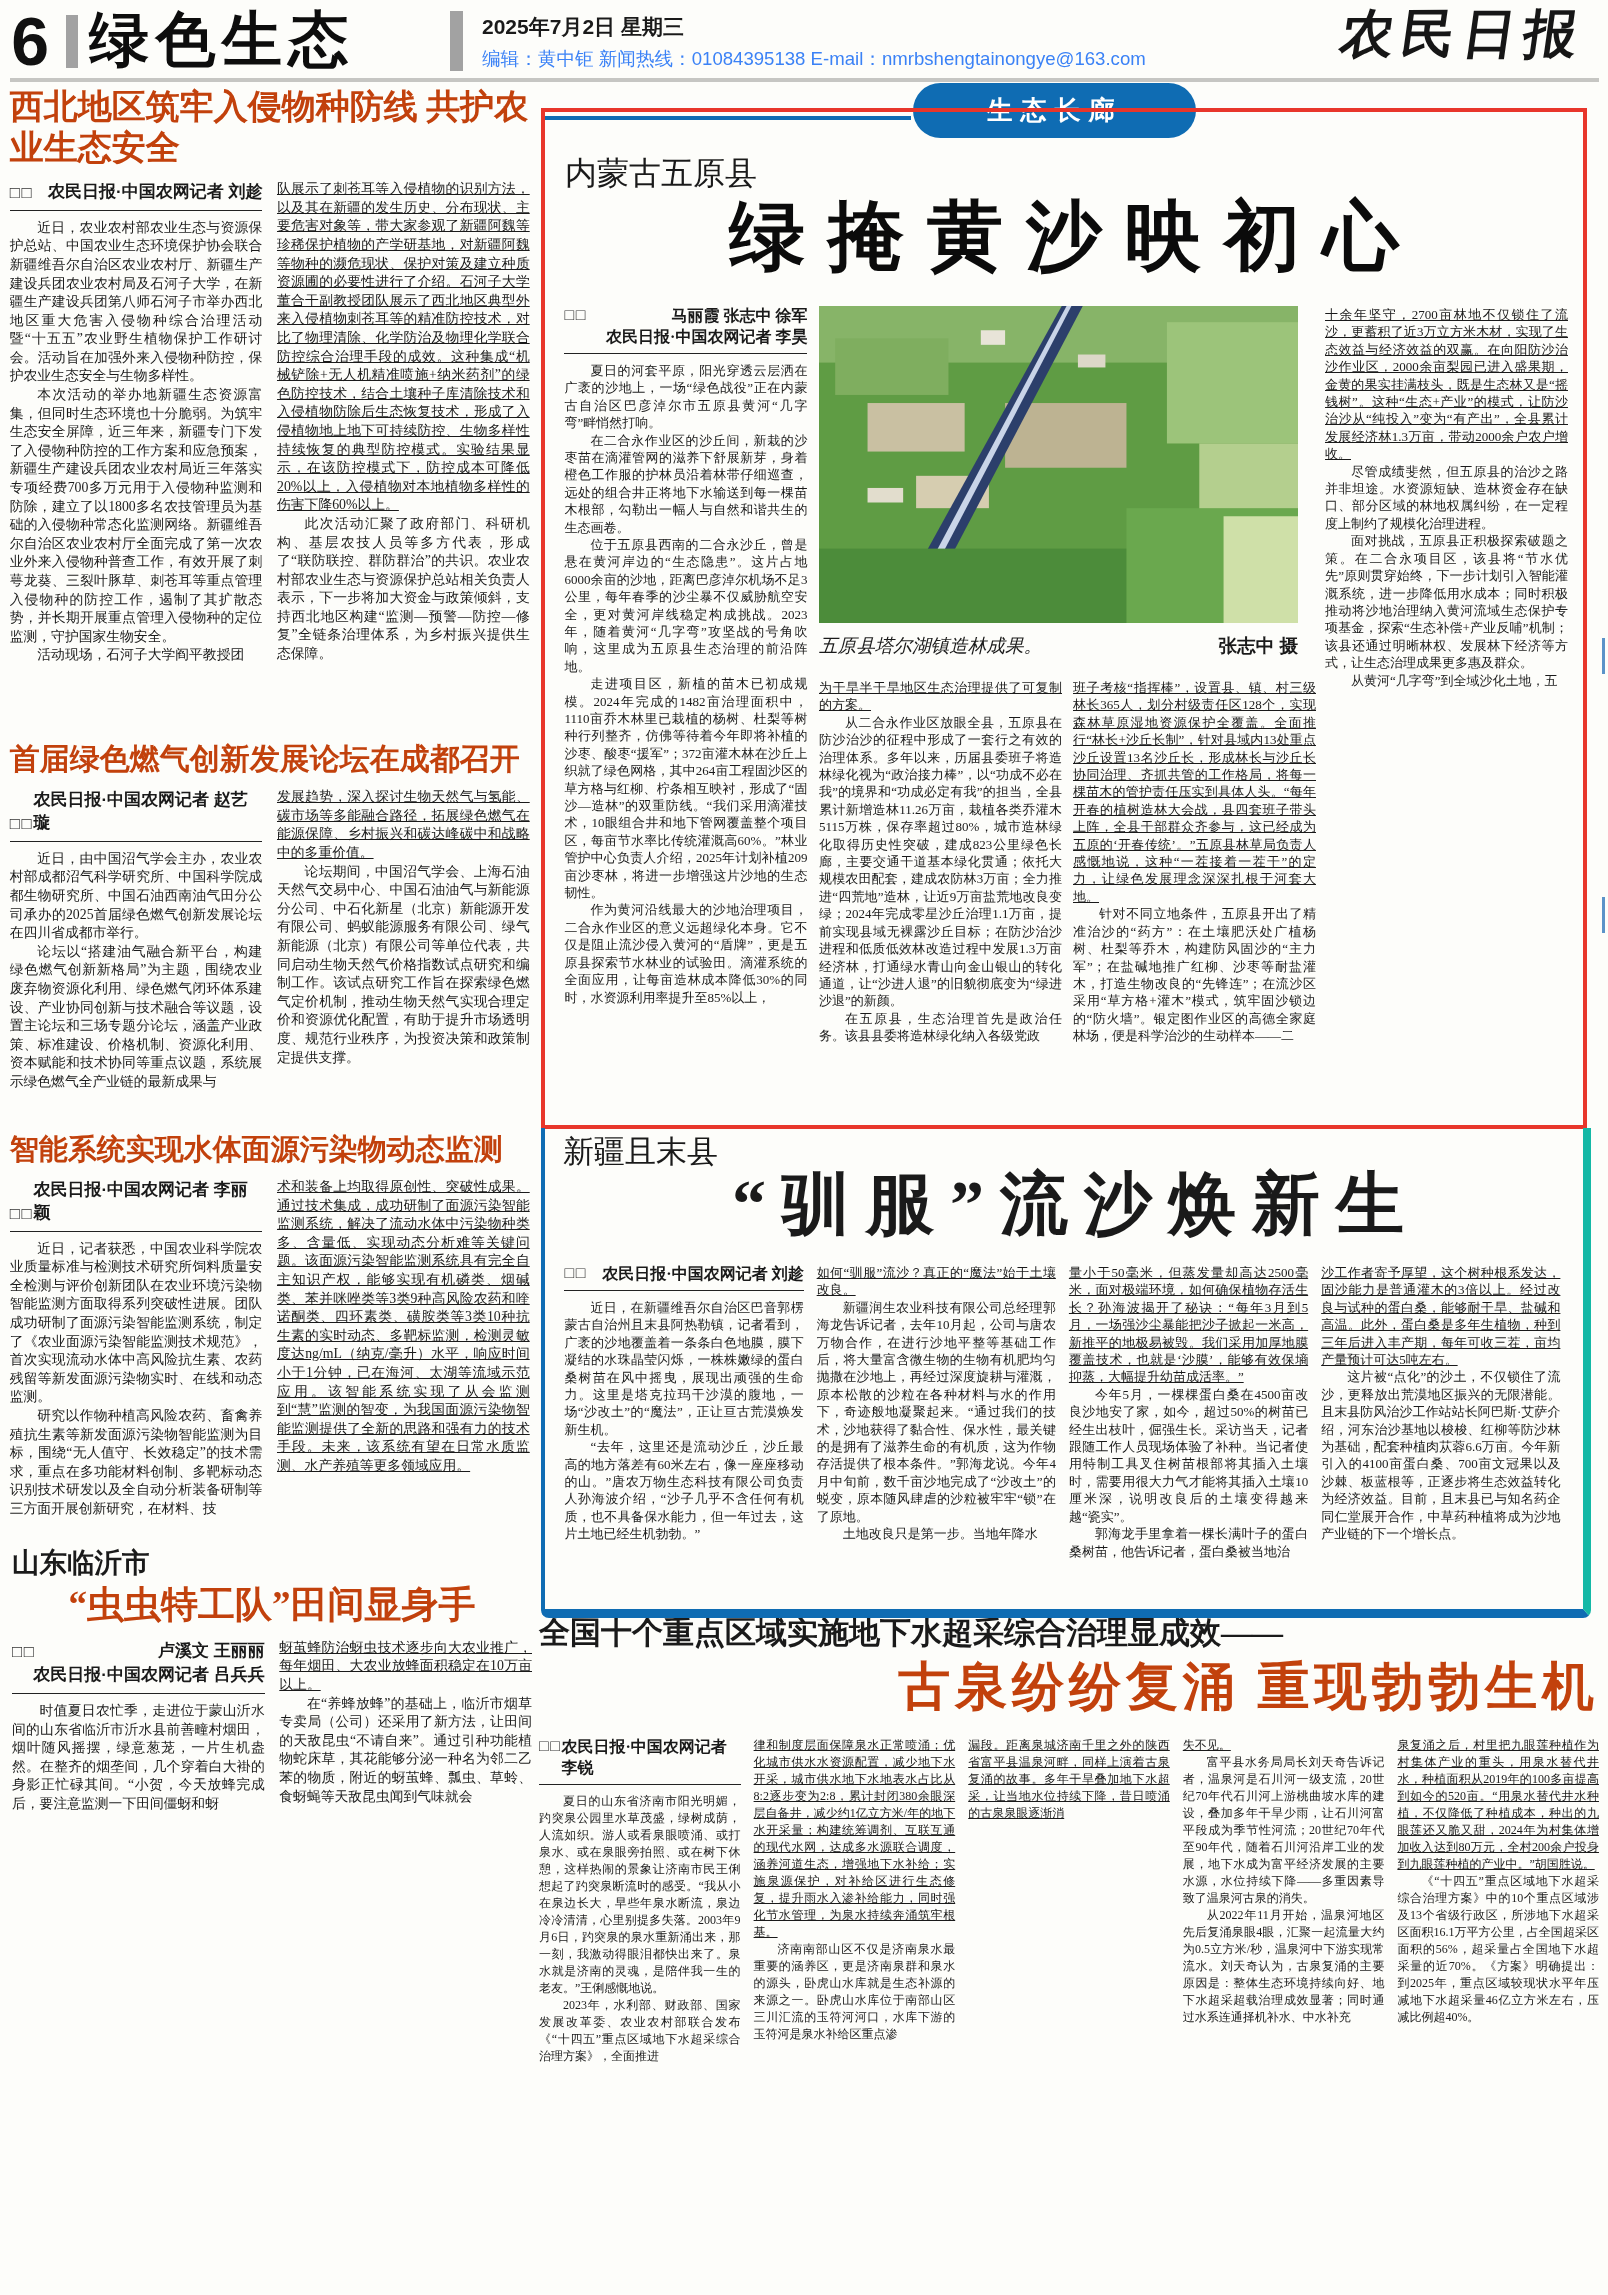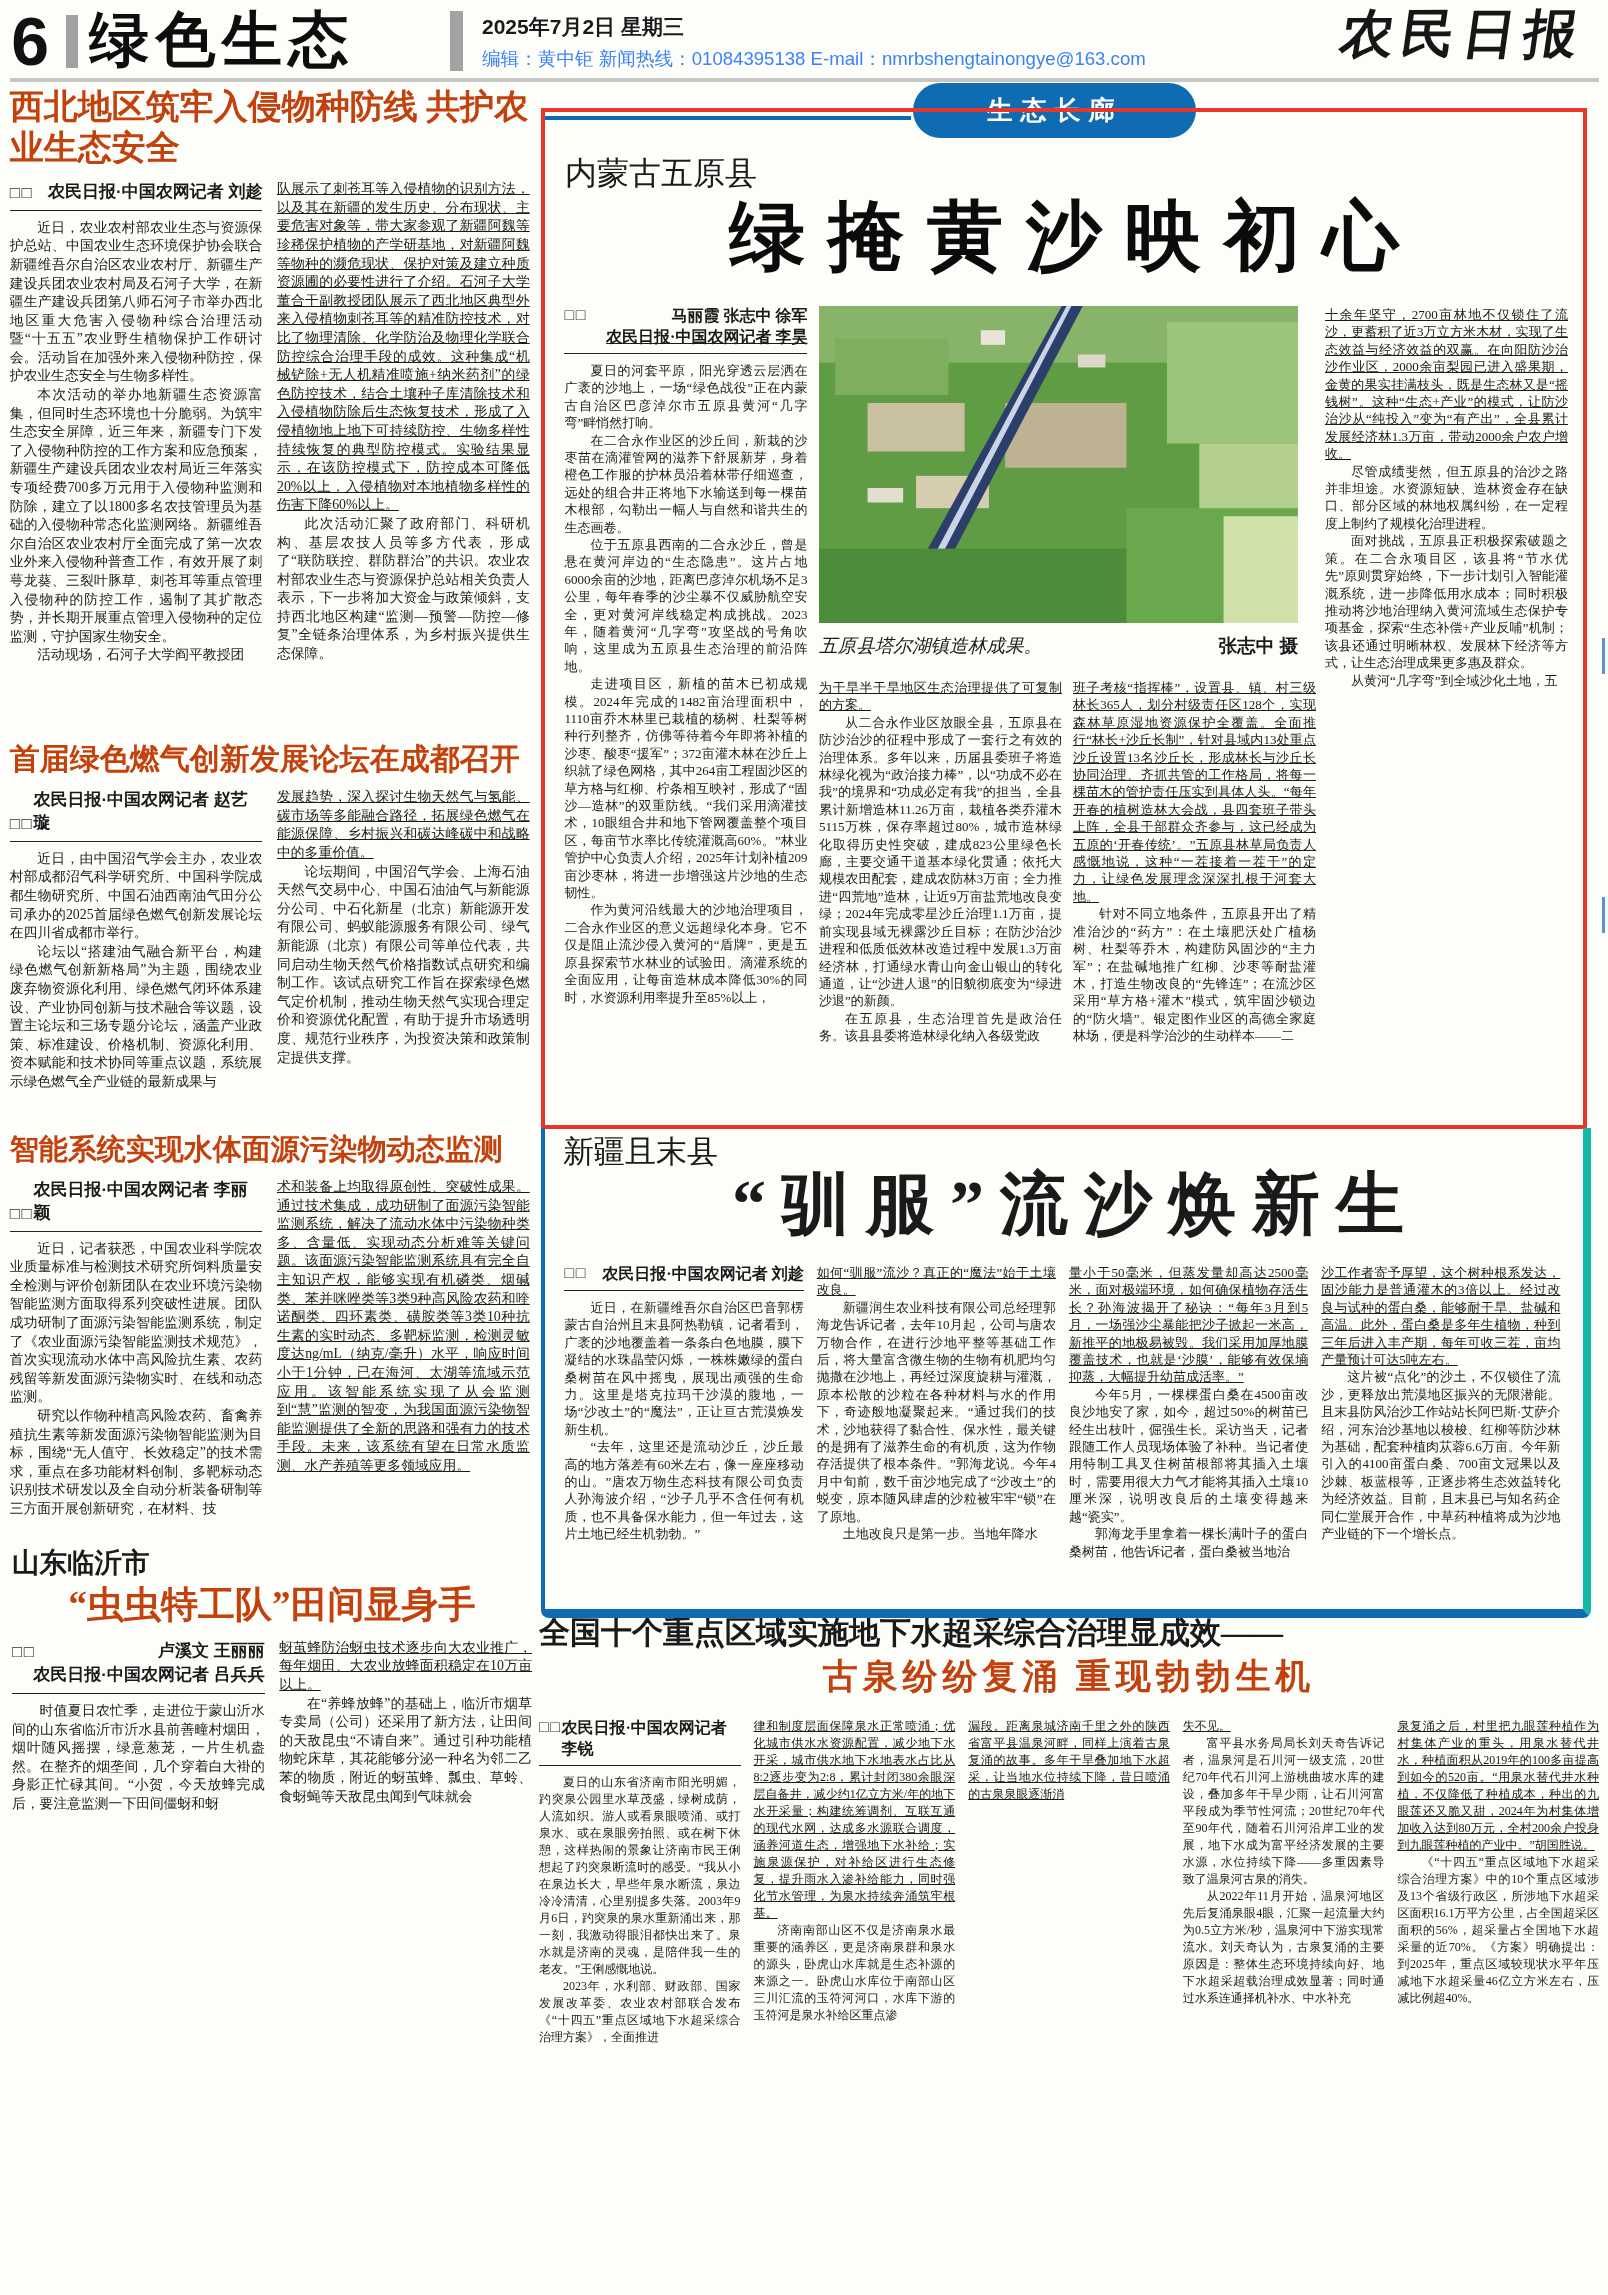--- a/index.html
+++ b/index.html
@@ -23,21 +23,21 @@
   .byline-row .src{font-size:17px;}
   .byline-row b{font-family:"Liberation Sans",sans-serif;}
   .lead-squares{color:#333;letter-spacing:1.6px;}
   .cols{display:flex;gap:14.6px;}
   .col{flex:1;min-width:0;}
   .body p{margin:0;text-indent:2em;text-align:justify;}
   .cont p:first-child{text-indent:0;text-decoration:underline;}
   .lbody p{font-size:13.8px;line-height:18.6px;}
   .bbody p{font-size:13px;line-height:17.4px;}
   .sbody p{font-size:12px;line-height:17px;}
-  .byl2{display:block;text-align:right;text-decoration:underline;}
+  .byl2{display:block;text-align:right;}
   
   #artA{left:9.7px;top:86px;width:520px;}
   #artA .t-big{font-size:34px;line-height:1.22;}
   #artB{left:9.7px;top:741px;width:520px;}
   #artB .t-big{font-size:30px;line-height:1.2;}
   #artC{left:9.7px;top:1132px;width:520px;}
   #artC .t-big{font-size:29px;line-height:1.2;}
   #artD{left:12px;top:1548px;width:520px;}
   #artD .kick{font:700 27.5px/1.1 "Liberation Serif",serif;}
   #artD .t-big{font-size:37px;line-height:1.2;text-align:center;margin-top:4.9px;}
@@ -66,21 +66,21 @@
   #bluebox{position:absolute;left:541px;top:1128px;width:1038px;height:481px;
            border-left:4px solid #0f6cb3;border-right:8px solid #14b8a6;border-bottom:9.7px solid #0f6cb3;
            border-radius:0 0 8px 8px;z-index:2;overflow:hidden;}
   #bb-kicker{position:absolute;left:18px;top:3.2px;font-size:31px;}
   #bb-title{position:absolute;left:4px;width:100%;top:39px;text-align:center;
             font:700 68px/1.1 "Liberation Serif",serif;letter-spacing:16px;text-indent:16px;}
   .bb-cols{position:absolute;left:19.4px;top:136px;width:996px;display:flex;gap:13px;}
   
   #artS{left:539px;top:1616px;width:1060px;}
   #artS .kick{font:700 31px/1.1 "Liberation Serif",serif;}
-  #artS .t-big{font-size:35px;line-height:1.15;text-align:center;letter-spacing:4.9px;margin-top:6.5px;}
+  #artS .t-big{font-size:52px;line-height:1.15;text-align:right;letter-spacing:4.9px;margin-top:6.5px;}
   #artS .cols{gap:13px;margin-top:21px;}
   
   .pmark{position:absolute;width:3.2px;background:#5b93c9;}
 </style>
 </head>
 <body>
 
 <div id="page">
 
   <div id="page-num">6</div>

